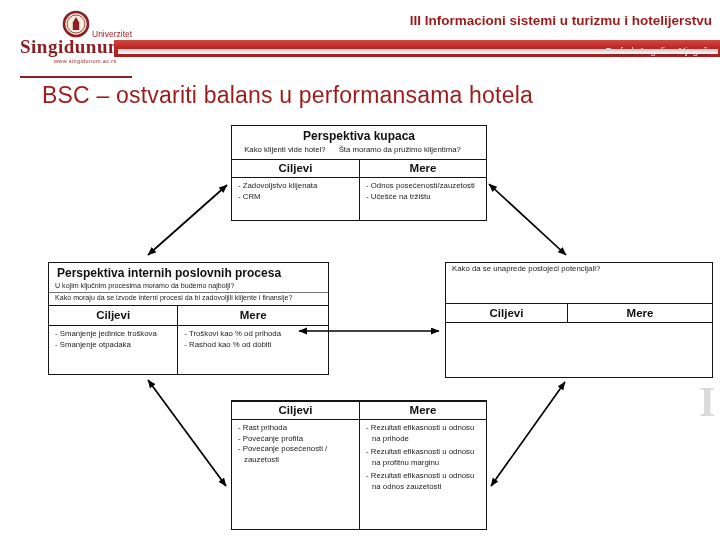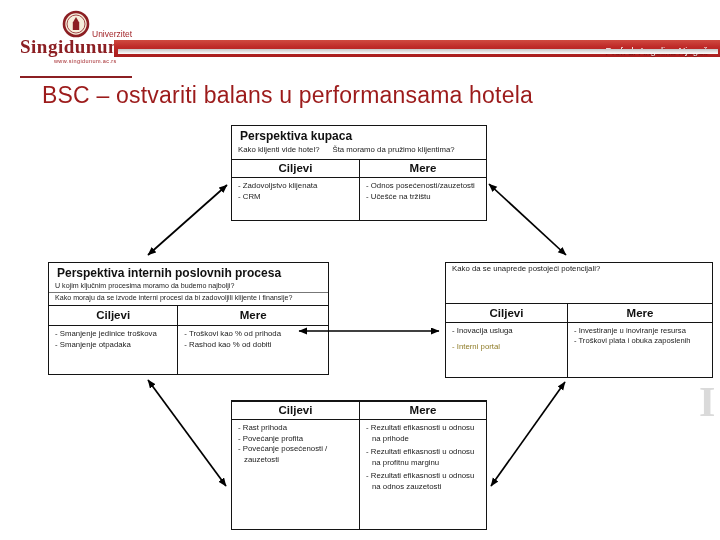--- a/index.html
+++ b/index.html
@@ -35,21 +35,21 @@
   #box-learning {left:445px;top:262px;width:268px;height:116px;}
   #box-financial{left:231px;top:400px;width:256px;height:130px;}
 
   .pbox-title{font-size:12px;font-weight:bold;color:#111;padding:3px 8px 1px 8px;white-space:nowrap;}
   #box-financial .pbox-title{font-size:12.5px;}
   .q{font-size:7.8px;color:#222;padding:1px 6px 2px 6px;white-space:nowrap;}
   #box-internal .q{font-size:7.1px;}
   .q-sep{border-top:1px solid #777;}
   .q-inline span{margin-right:13px;}
   .pbox-head{flex:none;}
-  #box-customer  .pbox-head{height:33px;}
+  #box-customer  .pbox-head{height:33px;text-align:center;}
   #box-internal  .pbox-head{height:42px;}
   #box-learning  .pbox-head{height:40px;}
   #box-financial .pbox-head{height:44px;}
 
   .pbox-colhdr{flex:none;display:flex;border-top:1.5px solid #141414;border-bottom:1.5px solid #141414;}
   #box-customer  .pbox-colhdr{height:17px;line-height:17px;}
   #box-internal  .pbox-colhdr{height:19px;line-height:19px;}
   #box-learning  .pbox-colhdr{height:18px;line-height:18px;}
   #box-financial .pbox-colhdr{height:17px;line-height:17px;}
   .pbox-colhdr .col{font-size:11.5px;font-weight:bold;text-align:center;color:#111;}
@@ -84,20 +84,21 @@
     <svg class="logo-emblem" width="28" height="28" viewBox="-14 -14 28 28">
       <circle cx="0" cy="0" r="12" fill="#f7efdd" stroke="#8c1f23" stroke-width="2.6"></circle>
       <circle cx="0" cy="0" r="9" fill="none" stroke="#8c1f23" stroke-width="0.8"></circle>
       <path d="M -3.2,6 L -3.2,-1.5 L 0,-7 L 3.2,-1.5 L 3.2,6 Z" fill="#8c1f23"></path>
     </svg>
     <span class="logo-univ">Univerzitet</span>
     <span class="logo-word">Singidunum</span>
     <span class="logo-site">www.singidunum.ac.rs</span>
   </div>
 
+  <div class="course-title">III  Informacioni sistemi u turizmu i hotelijerstvu</div>
   <div class="prof-bar">
     <span>Prof. dr Angelina Njeguš</span>
   </div>
   <div class="bar-shadow"></div>
 
   <h1 class="slide-title">BSC – ostvariti balans u performansama hotela</h1>
 
   <div class="pbox" id="box-customer">
     <div class="pbox-head">
       <div class="pbox-title">Perspektiva kupaca</div>
@@ -144,30 +145,20 @@
   </div>
 
   <div class="pbox" id="box-learning">
     <div class="pbox-head">
       <div class="q">Kako da se unaprede postojeći potencijali?</div>
     </div>
     <div class="pbox-colhdr">
       <div class="col colG">Ciljevi</div>
       <div class="col colM">Mere</div>
     </div>
-    <div class="pbox-body">
-      <div class="colG">
-        <div class="item">- Inovacija usluga</div>
-        <div class="item" style="color: rgb(143, 124, 40);">- Interni portal</div>
-      </div>
-      <div class="colM">
-        <div class="item">- Investiranje u inoviranje resursa</div>
-        <div class="item">- Troškovi plata i obuka zaposlenih</div>
-      </div>
-    </div>
   </div>
 
   <div class="pbox" id="box-financial">
     <div class="pbox-colhdr">
       <div class="col colG">Ciljevi</div>
       <div class="col colM">Mere</div>
     </div>
     <div class="pbox-body">
       <div class="colG">
         <div class="item">- Rast prihoda</div>

